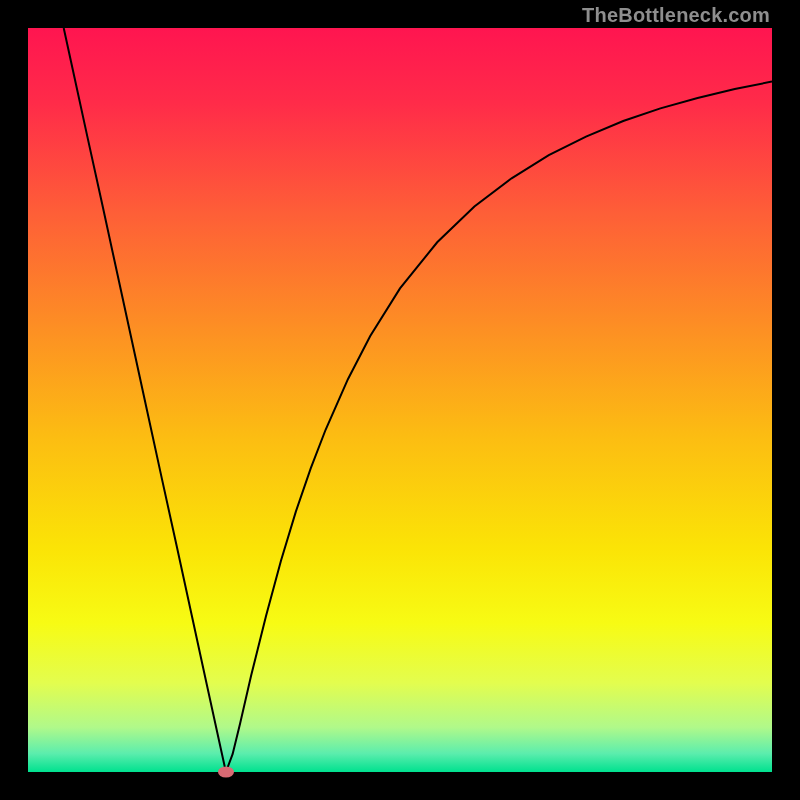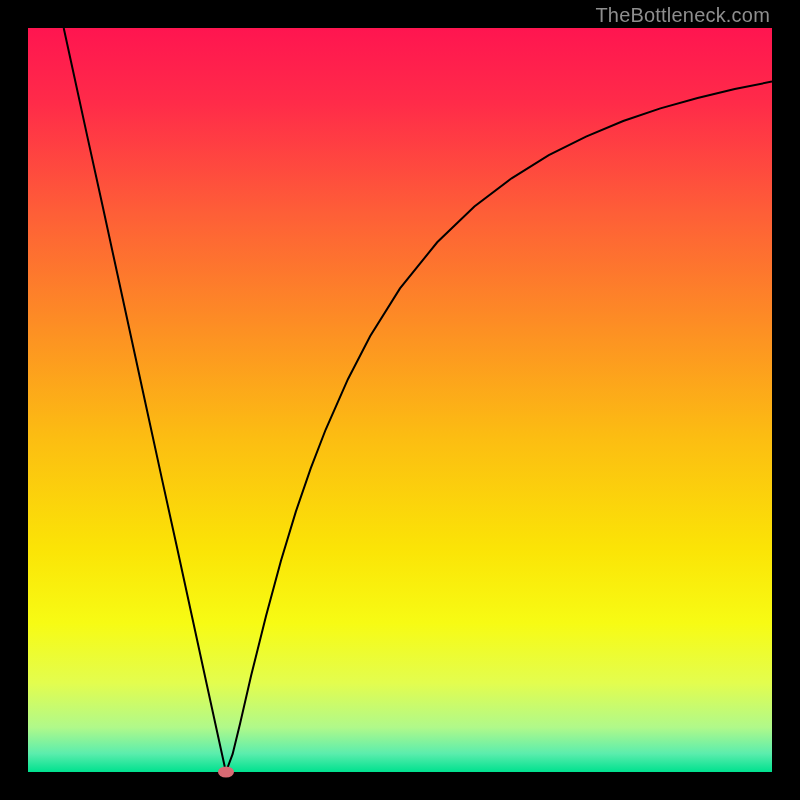--- a/index.html
+++ b/index.html
@@ -25,21 +25,21 @@
     top: 0;
     width: 744px;
     height: 744px;
   }
   .watermark {
     position: absolute;
     top: 4px;
     right: 30px;
     color: #8e8e8e;
     font-size: 20px;
-    font-weight: 400;
+    font-weight: 700;
     letter-spacing: 0.2px;
   }
   .marker {
     position: absolute;
     width: 16px;
     height: 11px;
     background: #d96a74;
     border-radius: 50%;
     transform: translate(-50%, -50%);
   }

